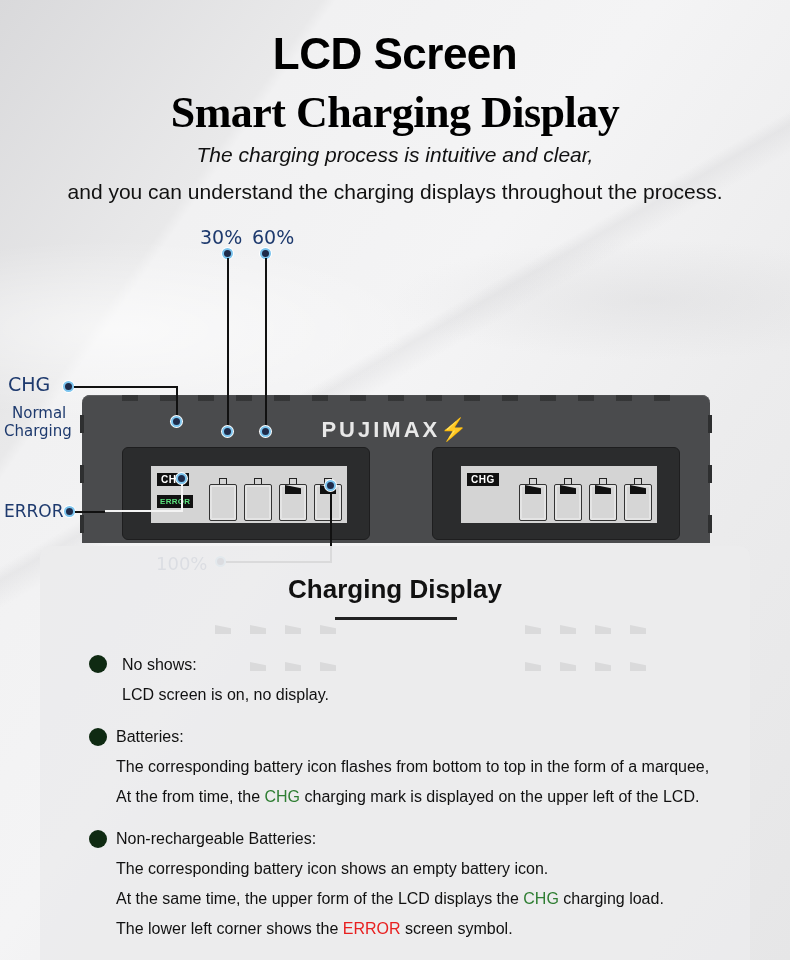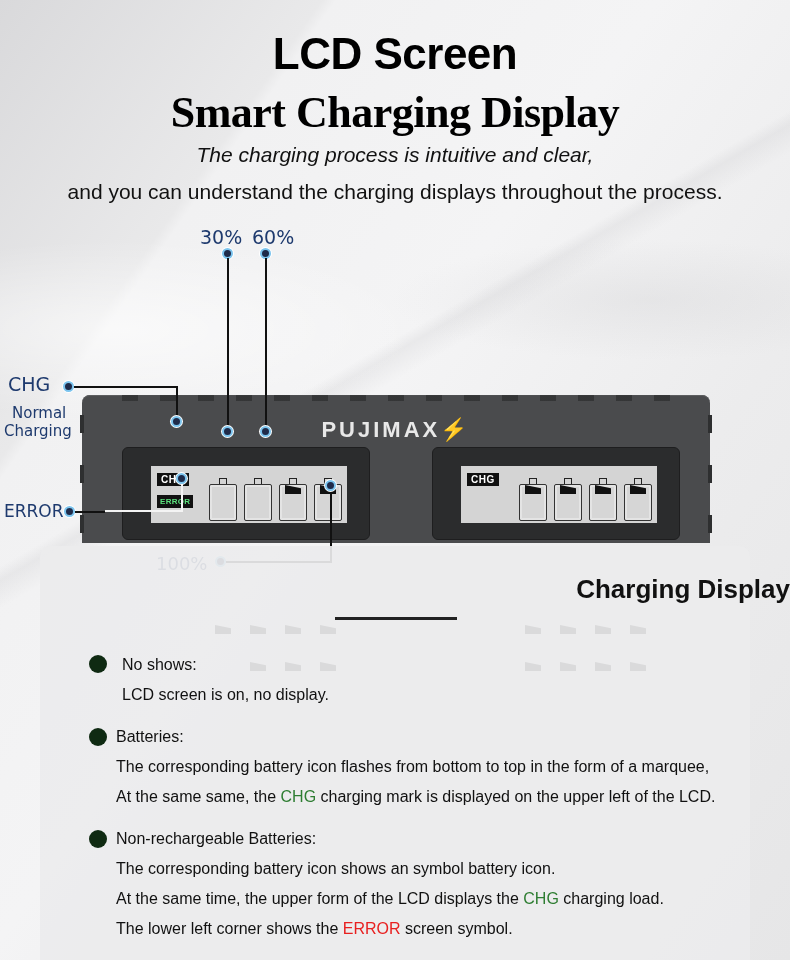--- a/index.html
+++ b/index.html
@@ -75,21 +75,21 @@
   }
   .ln { position: absolute; background: #111; }
   .ln.w { background: #f4f4f4; }
 
   
   .panel {
     position: absolute; left: 40px; top: 546px; width: 710px; height: 414px;
     background: rgba(236,236,237,0.92); border-radius: 10px 10px 0 0;
   }
   .panel-title {
-    position: absolute; left: 0; right: 0; top: 574px; text-align: right;
+    position: absolute; left: 0; right: 0; top: 574px; text-align: center;
     font-weight: bold; font-size: 26px; color: #111;
   }
   .panel-rule { position: absolute; left: 335px; top: 617px; width: 122px; height: 3px; background: #222; }
   .bullet { position: absolute; width: 18px; height: 18px; border-radius: 50%; background: #0f2a12; }
   .ptxt { position: absolute; font-size: 16px; color: #111; line-height: 20px; white-space: nowrap; }
   .green { color: #2e7d32; }
   .red { color: #e82020; }
 </style>
 </head>
 <body>
@@ -225,19 +225,19 @@
 <div class="panel-title">Charging Display</div>
 <div class="panel-rule"></div>
 
 <div class="bullet" style="left:89px;top:655px"></div>
 <div class="ptxt" style="left:122px;top:655px">No shows:</div>
 <div class="ptxt" style="left:122px;top:685px">LCD screen is on, no display.</div>
 
 <div class="bullet" style="left:89px;top:728px"></div>
 <div class="ptxt" style="left:116px;top:727px">Batteries:</div>
 <div class="ptxt" style="left:116px;top:757px">The corresponding battery icon flashes from bottom to top in the form of a marquee,</div>
-<div class="ptxt" style="left:116px;top:787px"><span>At the same same, the </span><span class="green">CHG</span><span> charging mark is displayed on the upper left of the LCD.</span></div>
+<div class="ptxt" style="left:116px;top:787px"><span>At the from time, the </span><span class="green">CHG</span><span> charging mark is displayed on the upper left of the LCD.</span></div>
 
 <div class="bullet" style="left:89px;top:830px"></div>
 <div class="ptxt" style="left:116px;top:829px">Non-rechargeable Batteries:</div>
-<div class="ptxt" style="left:116px;top:859px">The corresponding battery icon shows an symbol battery icon.</div>
+<div class="ptxt" style="left:116px;top:859px">The corresponding battery icon shows an empty battery icon.</div>
 <div class="ptxt" style="left:116px;top:889px"><span>At the same time, the upper form of the LCD displays the </span><span class="green">CHG</span><span> charging load.</span></div>
 <div class="ptxt" style="left:116px;top:919px"><span>The lower left corner shows the </span><span class="red">ERROR</span><span> screen symbol.</span></div>
 
 </body></html>

